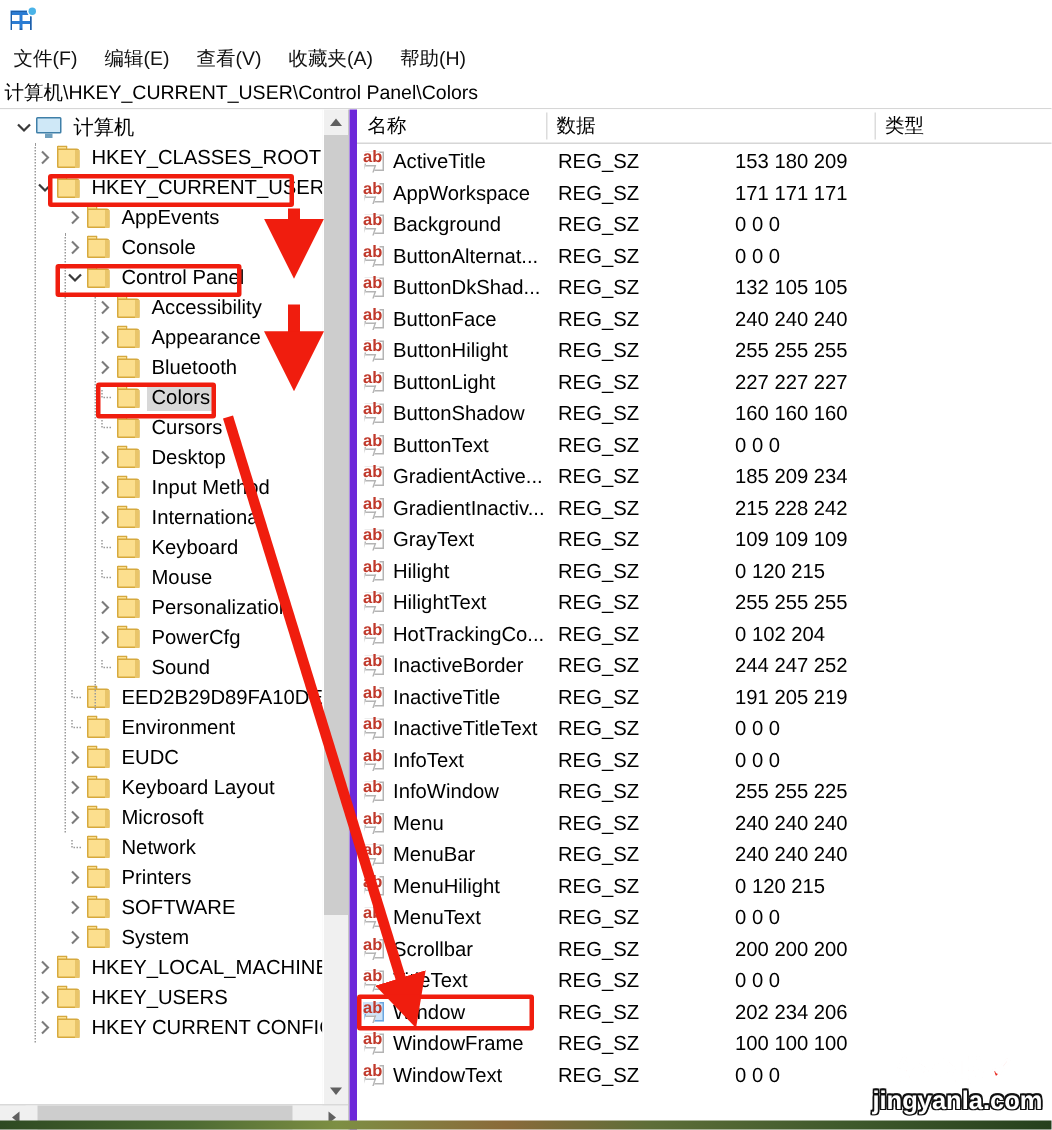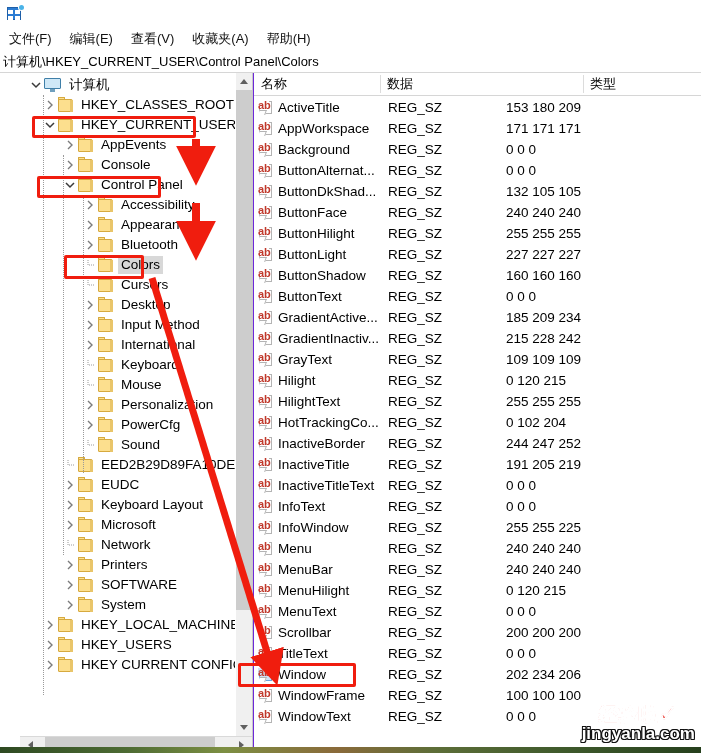--- a/index.html
+++ b/index.html
@@ -27,21 +27,21 @@
 
   
   .menubar{height:25px;display:flex;align-items:center;background:#fff;flex:0 0 auto;}
   .menuitem{padding:2px 9px;font-size:13px;color:#111;cursor:default;white-space:nowrap;}
 
   
   .addressbar{height:21px;display:flex;align-items:center;padding-left:3px;
      border-bottom:1px solid #d6d6d6;background:#fff;flex:0 0 auto;font-size:13px;}
 
   
-  .split{flex:1 1 auto;display:flex;min-height:0;background:#fff;margin-left:20px;}
+  .split{flex:1 1 auto;display:flex;min-height:0;background:#fff;}
 
   
   .treepane{width:232px;flex:0 0 auto;display:flex;flex-direction:column;
      border-right:1px solid #c8c8c8;min-height:0;position:relative;background:#fff;}
   .treeclip{flex:1 1 auto;display:flex;min-height:0;overflow:hidden;}
   .treescroll{flex:1 1 auto;overflow:hidden;position:relative;}
   .treelist{padding-top:2px;}
   .tnode{height:20px;display:flex;align-items:center;position:relative;white-space:nowrap;}
   .chev{width:16px;height:20px;flex:0 0 auto;display:flex;align-items:center;justify-content:center;
      color:#7b7b7b;font-size:10px;line-height:1;}
@@ -74,21 +74,21 @@
   .arrow.right{width:0;height:0;border-top:4px solid transparent;border-bottom:4px solid transparent;border-left:5px solid #606060;}
 
   .hsb{height:16px;flex:0 0 auto;background:#f0f0f0;display:flex;align-items:center;
      border-top:1px solid #d9d9d9;}
   .hsb .btn{width:17px;height:16px;display:flex;align-items:center;justify-content:center;}
   .hsb .track{flex:1 1 auto;height:16px;position:relative;background:#f0f0f0;}
   .hsb .thumb{position:absolute;left:8px;top:0;height:16px;width:170px;background:#cdcdcd;}
 
   
   .listpane{flex:1 1 auto;display:flex;flex-direction:column;min-width:0;position:relative;background:#fff;
-     border-left:1px solid #6d28d9;}
+     border-left:5px solid #6d28d9;}
   .lhead{height:22px;display:flex;align-items:center;border-bottom:1px solid #d6d6d6;
      background:#fff;flex:0 0 auto;position:relative;}
   .lhead .hc{font-size:13px;color:#000;padding-left:7px;box-sizing:border-box;
      height:22px;display:flex;align-items:center;position:relative;}
   .lhead .hc+.hc::before{content:"";position:absolute;left:0;top:2px;bottom:2px;width:1px;background:#dcdcdc;}
   .c1{width:126px;flex:0 0 auto;}
   .c2{width:118px;flex:0 0 auto;}
   .c3{flex:1 1 auto;}
   .lrows{flex:1 1 auto;overflow:hidden;padding-top:1px;}
   .lrow{height:21px;display:flex;align-items:center;white-space:nowrap;}
@@ -435,20 +435,34 @@
                 <div class="fold">
                   <div class="tab"></div>
                   <div class="back"></div>
                   <div class="sh"></div>
                 </div>
                 <div class="tlabel">EED2B29D89FA10DE8A1</div>
               </div>
               <div class="tnode">
                 <div style="width: 42px; flex: 0 0 auto;"></div>
                 <div class="chev">
+                  <svg width="10" height="10" viewBox="0 0 10 10">
+                    <path d="M3,0 L3,5 L9,5" fill="none" stroke="#9a9a9a" stroke-width="1" stroke-dasharray="1,1"></path>
+                  </svg>
+                </div>
+                <div class="fold">
+                  <div class="tab"></div>
+                  <div class="back"></div>
+                  <div class="sh"></div>
+                </div>
+                <div class="tlabel">Environment</div>
+              </div>
+              <div class="tnode">
+                <div style="width: 42px; flex: 0 0 auto;"></div>
+                <div class="chev">
                   <svg width="8" height="10" viewBox="0 0 8 10">
                     <path d="M2,1 L6,5 L2,9" fill="none" stroke="#7b7b7b" stroke-width="1.4"></path>
                   </svg>
                 </div>
                 <div class="fold">
                   <div class="tab"></div>
                   <div class="back"></div>
                   <div class="sh"></div>
                 </div>
                 <div class="tlabel">EUDC</div>

